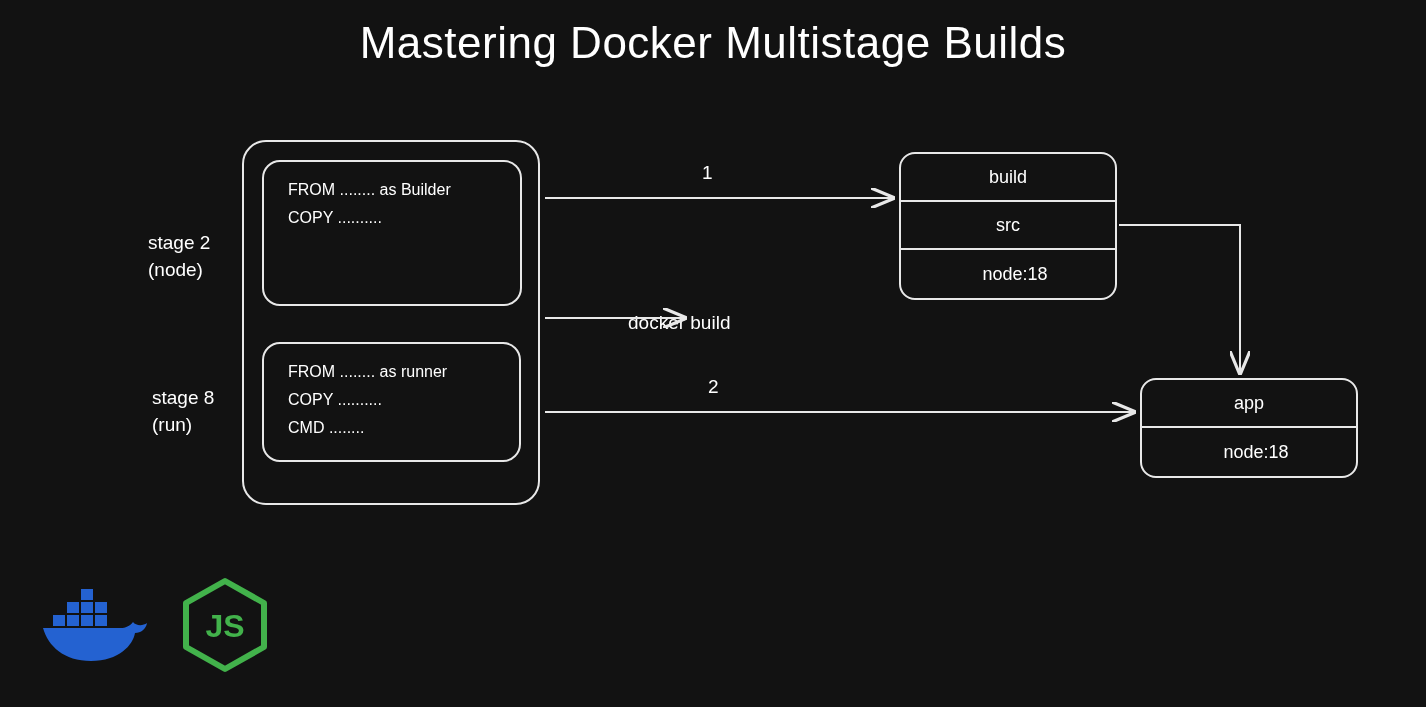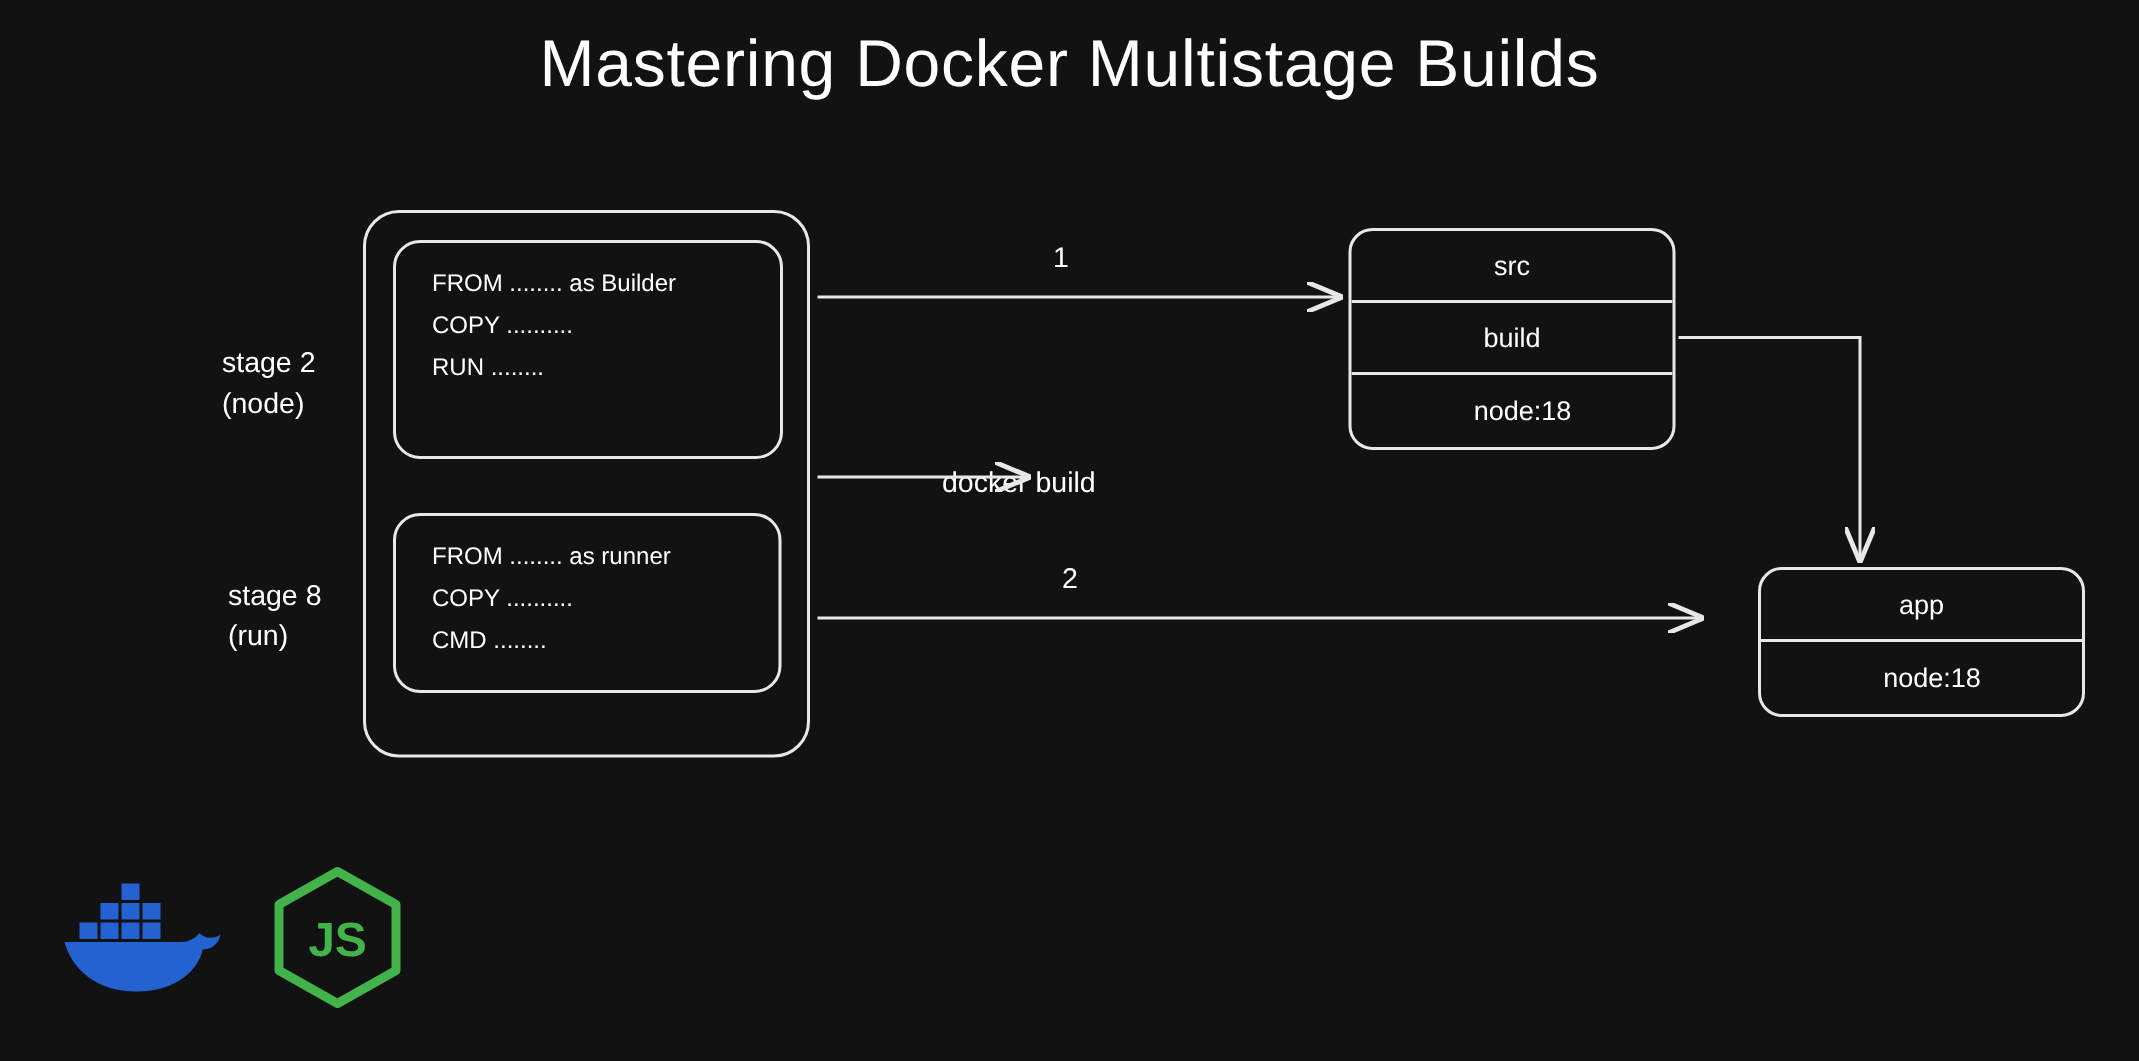--- a/index.html
+++ b/index.html
@@ -71,21 +71,21 @@
   .stack-row {
     height: 48px;
     border-bottom: 2px solid #e8e8e8;
     display: flex;
     align-items: center;
     justify-content: center;
     font-size: 18px;
   }
   .stack-row:last-child { border-bottom: none; margin-left: 14px; }
   .build-stack { left: 899px; top: 152px; }
-  .app-stack   { left: 1172px; top: 378px; }
+  .app-stack   { left: 1140px; top: 378px; }
   svg.overlay {
     position: absolute;
     left: 0; top: 0;
     width: 1426px; height: 707px;
     pointer-events: none;
   }
   .docker-logo {
     position: absolute;
     left: 38px;
     top: 580px;
@@ -111,36 +111,35 @@
 </div>
 <div class="stage-label stage1-label">
   <span>stage 8</span><br>
   <span>(run)</span>
 </div>
 
 <div class="outer-box">
   <div class="inner-box stage0-box">
     <div class="line">FROM ........ as Builder</div>
     <div class="line">COPY ..........</div>
-    <div class="line">RUN ........</div>
   </div>
   <div class="inner-box stage1-box">
     <div class="line">FROM ........ as runner</div>
     <div class="line">COPY ..........</div>
     <div class="line">CMD ........</div>
   </div>
 </div>
 
 <div class="arrow-label label-1">1</div>
 <div class="arrow-label label-db">docker build</div>
 <div class="arrow-label label-2">2</div>
 
 <div class="stack-box build-stack">
+  <div class="stack-row">build</div>
   <div class="stack-row">src</div>
-  <div class="stack-row">build</div>
   <div class="stack-row">node:18</div>
 </div>
 
 <div class="stack-box app-stack">
   <div class="stack-row">app</div>
   <div class="stack-row">node:18</div>
 </div>
 
 <svg class="overlay">
   <defs>

